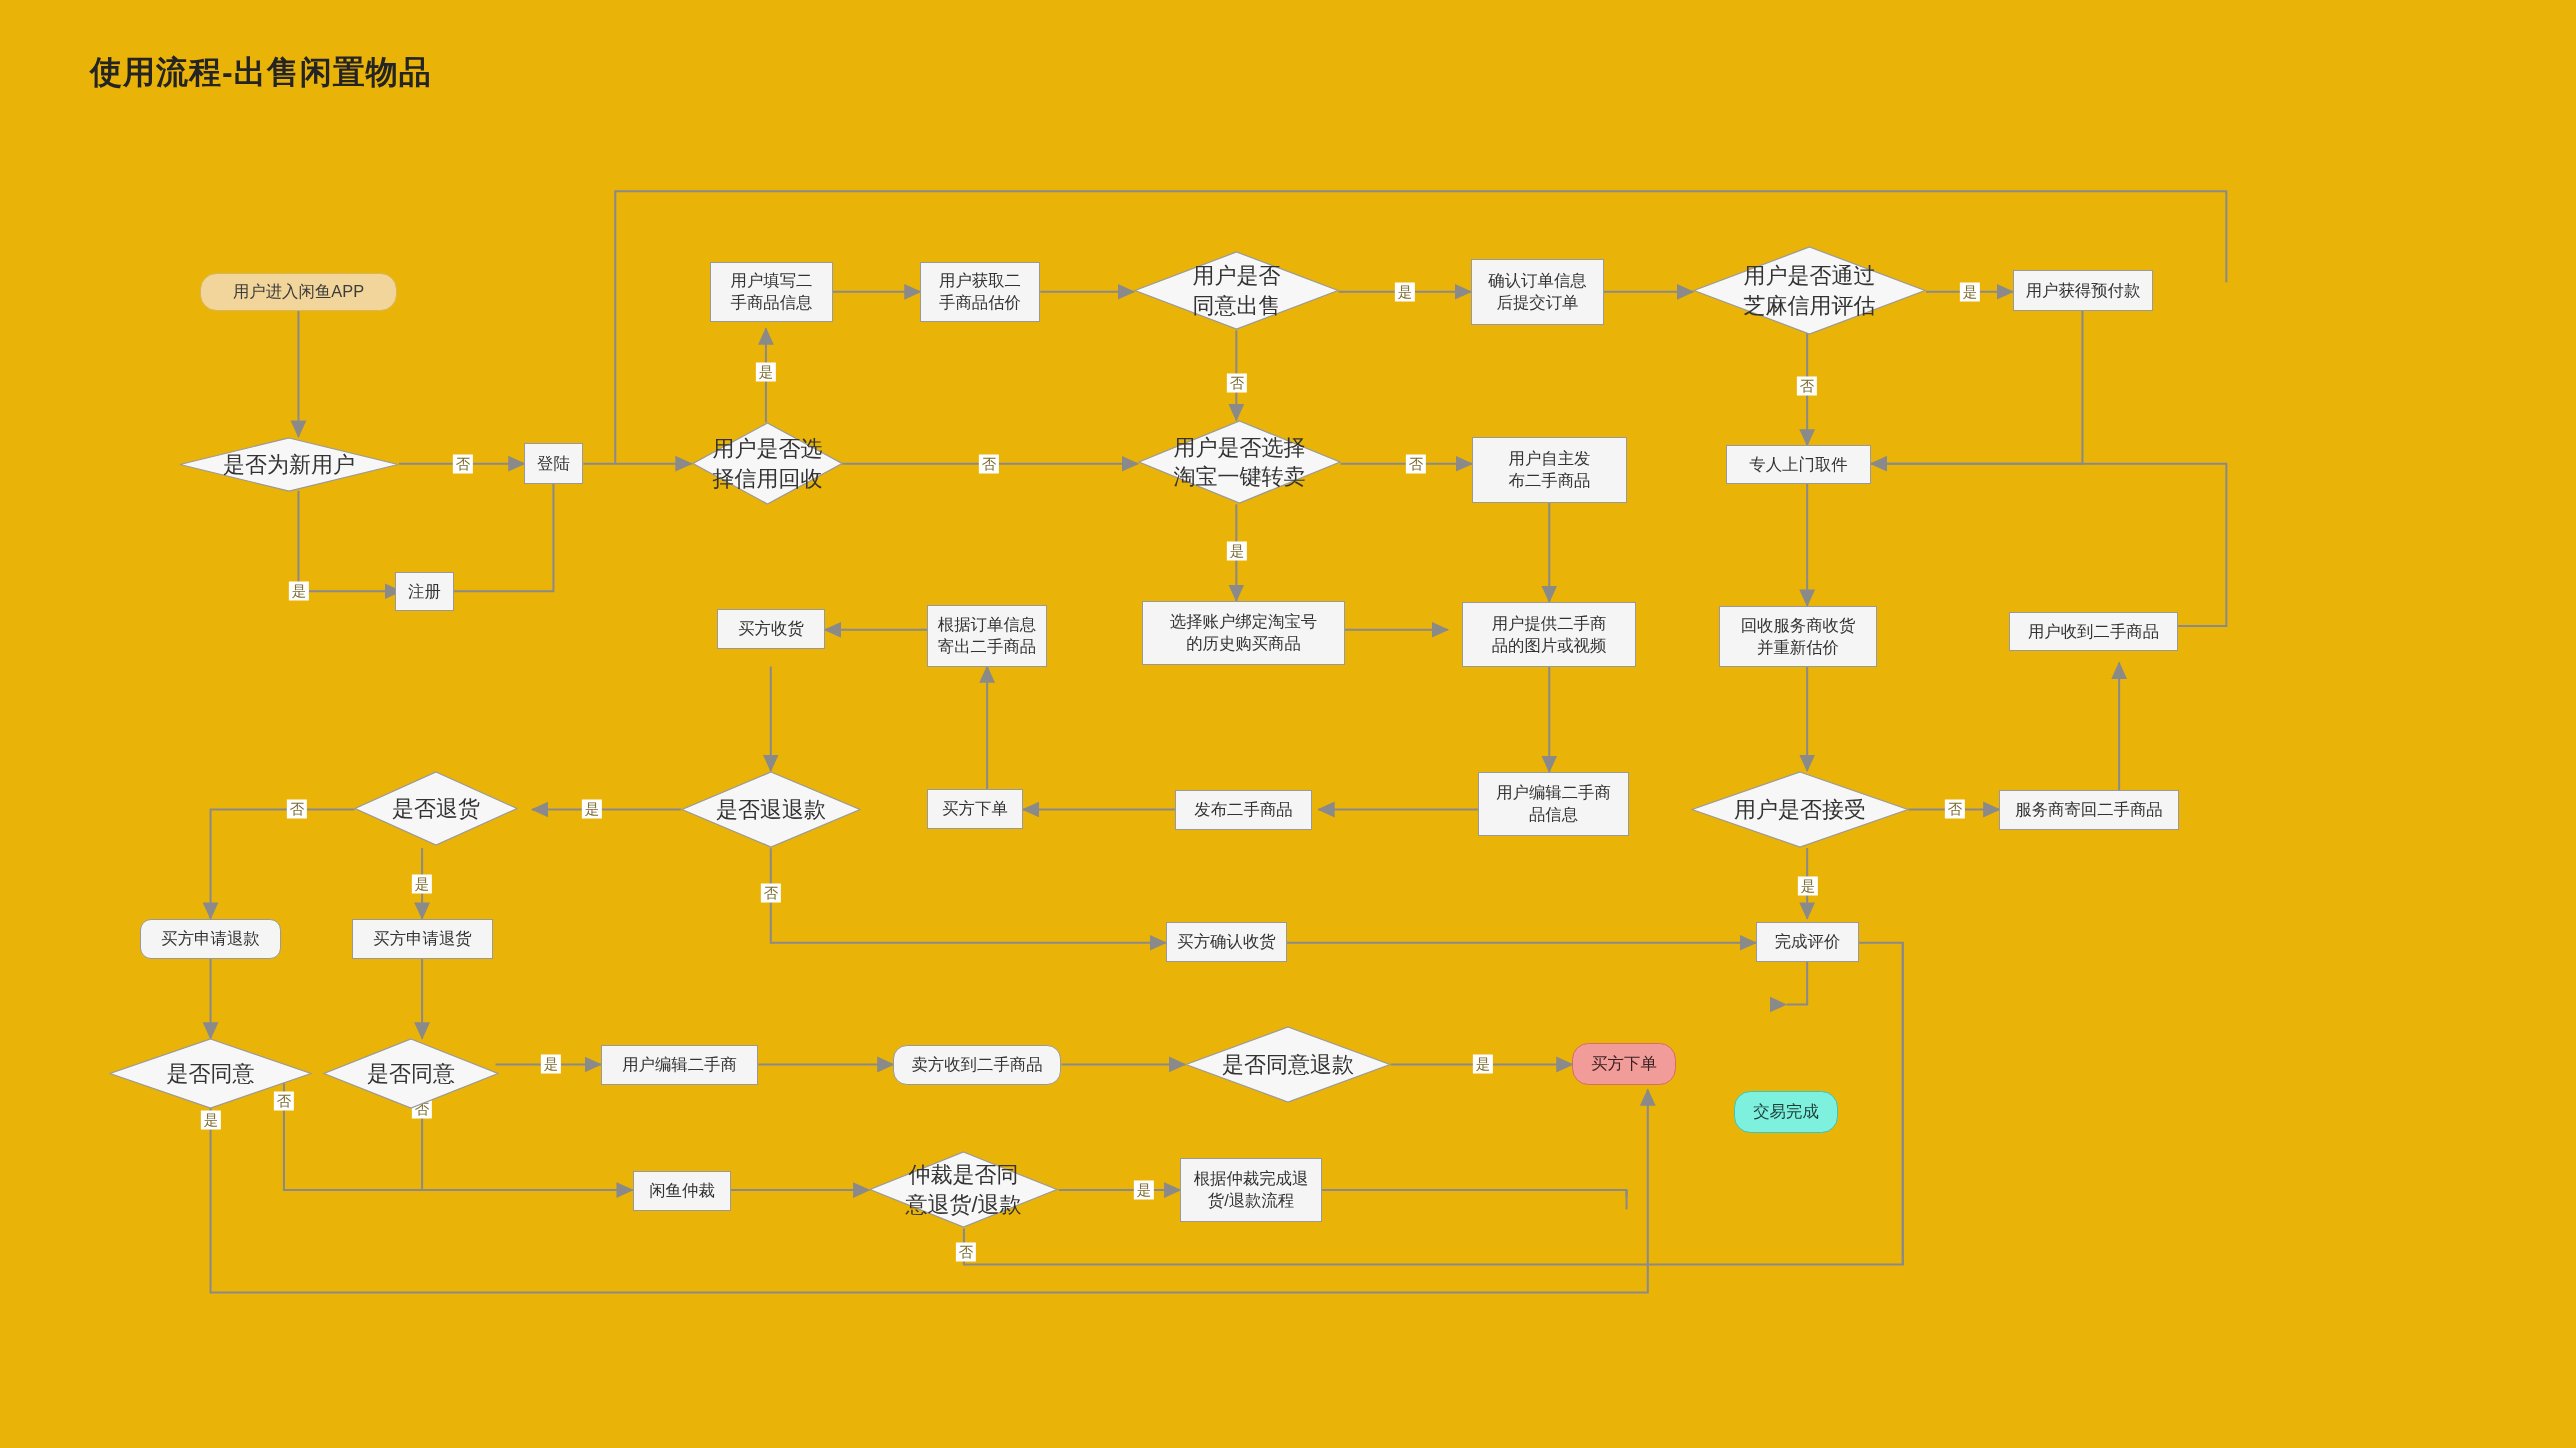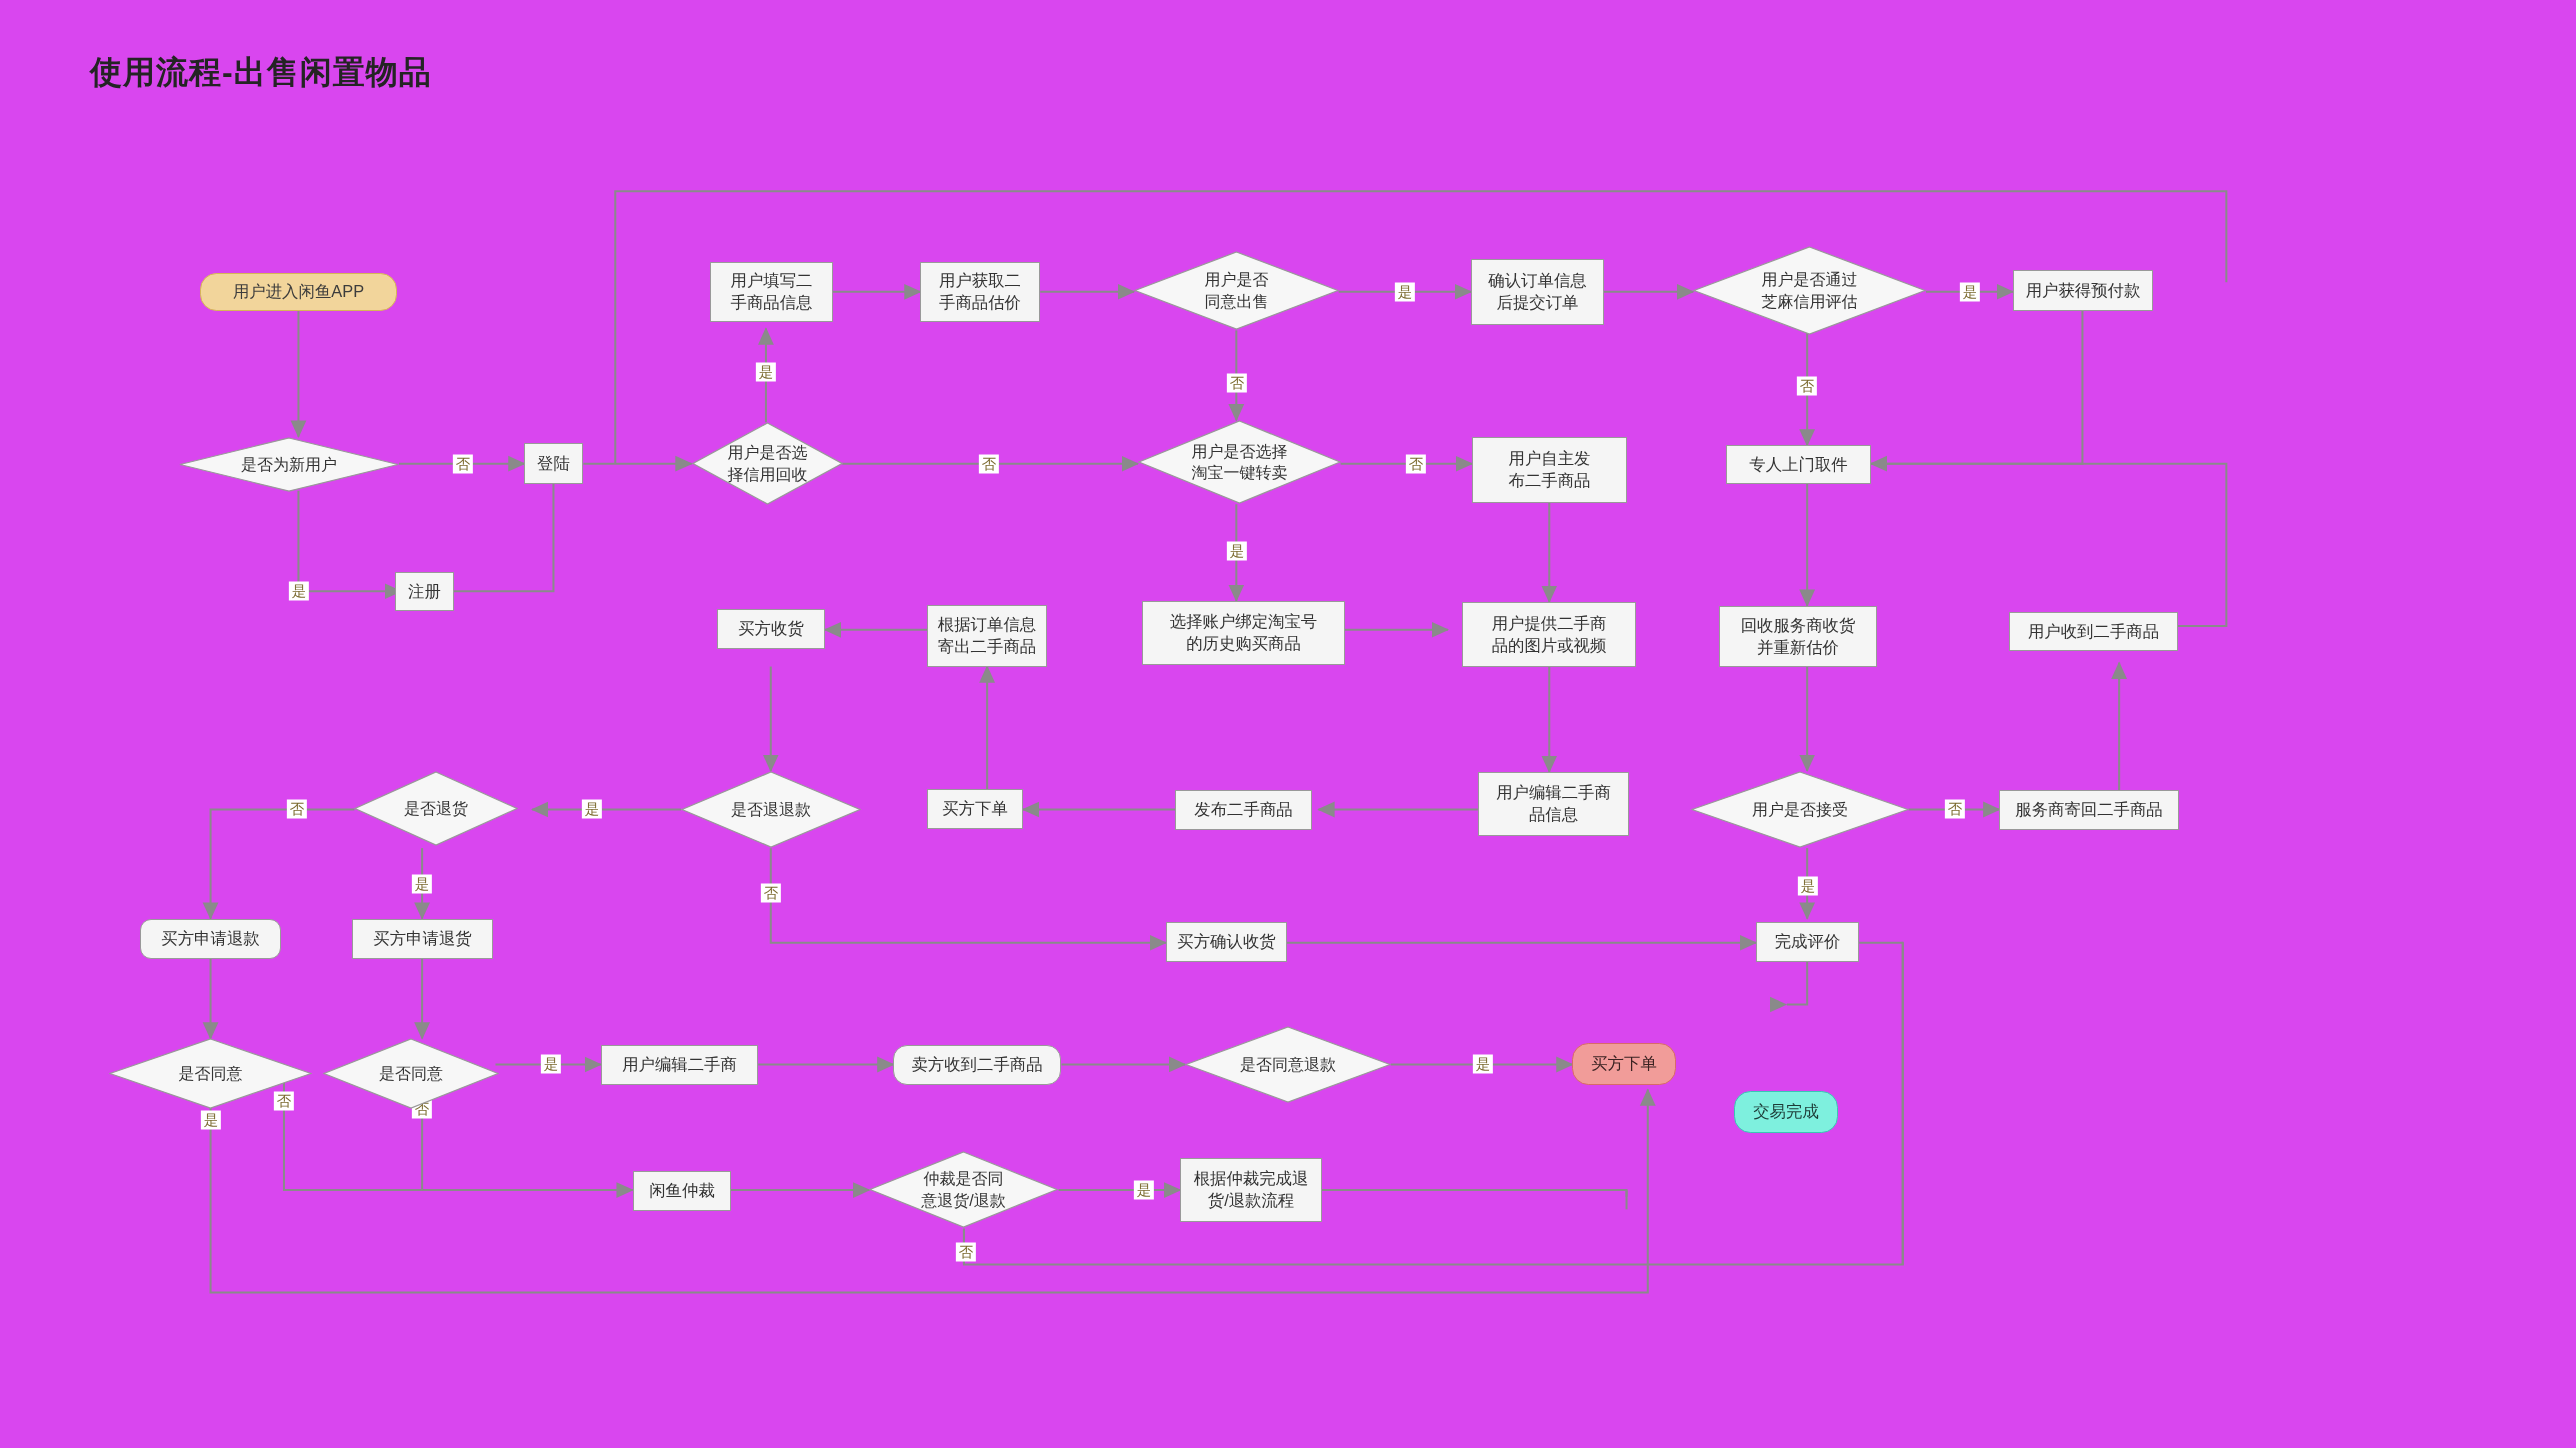--- a/index.html
+++ b/index.html
@@ -1,31 +1,31 @@
 <!DOCTYPE html>
 <html><head>
 <meta charset="utf-8">
 <style>
   html,body{margin:0;padding:0;background:#ffffff;}
   body{width:2576px;height:1449px;overflow:hidden;
        font-family:"Liberation Sans","DejaVu Sans",sans-serif;}
-  #canvas{position:relative;width:2576px;height:1449px;background:#d946ef;}
+  #canvas{position:relative;width:2576px;height:1449px;background:#eab308;}
   #title{position:absolute;left:90px;top:51px;font-size:32px;font-weight:700;
          color:#242424;letter-spacing:1px;white-space:nowrap;}
   svg#wires{position:absolute;left:0;top:0;width:2576px;height:1449px;}
   .node{position:absolute;box-sizing:border-box;display:flex;align-items:center;
         justify-content:center;text-align:center;color:#333333;font-size:16.4px;
         line-height:1.32;white-space:pre-line;}
   .proc{background:#f5f5f5;border:1.4px solid #999999;}
   .term{border-radius:16.4px;border:1.4px solid;}
   .term.start{background:#f2d59b;border-color:#d6b656;color:#3c3c3c;}
   .term.closed{background:#f19c99;border-color:#d86a68;color:#3a2222;}
   .term.done{background:#7ef0de;border-color:#39c7b4;color:#1d3b37;margin-top:48px;}
   .dec{position:absolute;display:flex;align-items:center;justify-content:center;
-       text-align:center;color:#333333;font-size:16px;line-height:1.32;
+       text-align:center;color:#333333;font-size:22px;line-height:1.32;
        white-space:pre-line;box-sizing:border-box;}
   .dec .dtxt{position:relative;z-index:2;}
   .dec svg{position:absolute;left:0;top:0;width:100%;height:100%;z-index:1;}
   .elabel{position:absolute;font-size:14.5px;color:#7a6a2e;background:#fff;
           padding:0 2.9px;white-space:nowrap;transform:translate(-50%,-50%);}
 </style>
 </head>
 <body>
 
 <div id="canvas">

